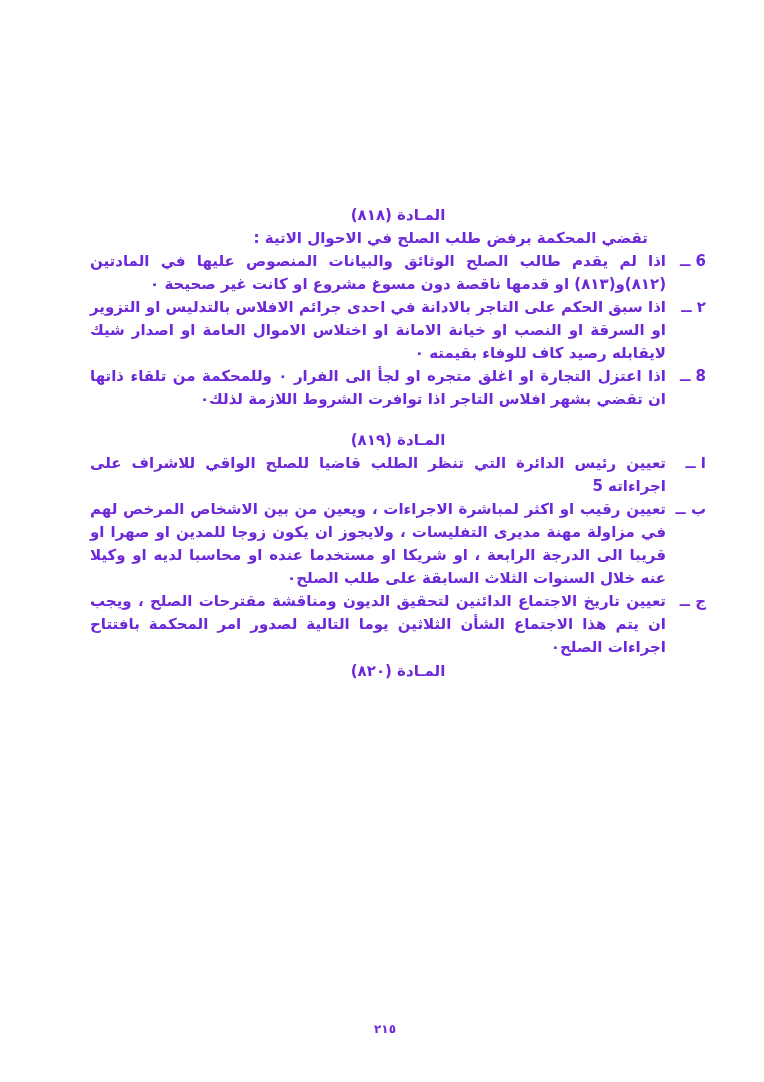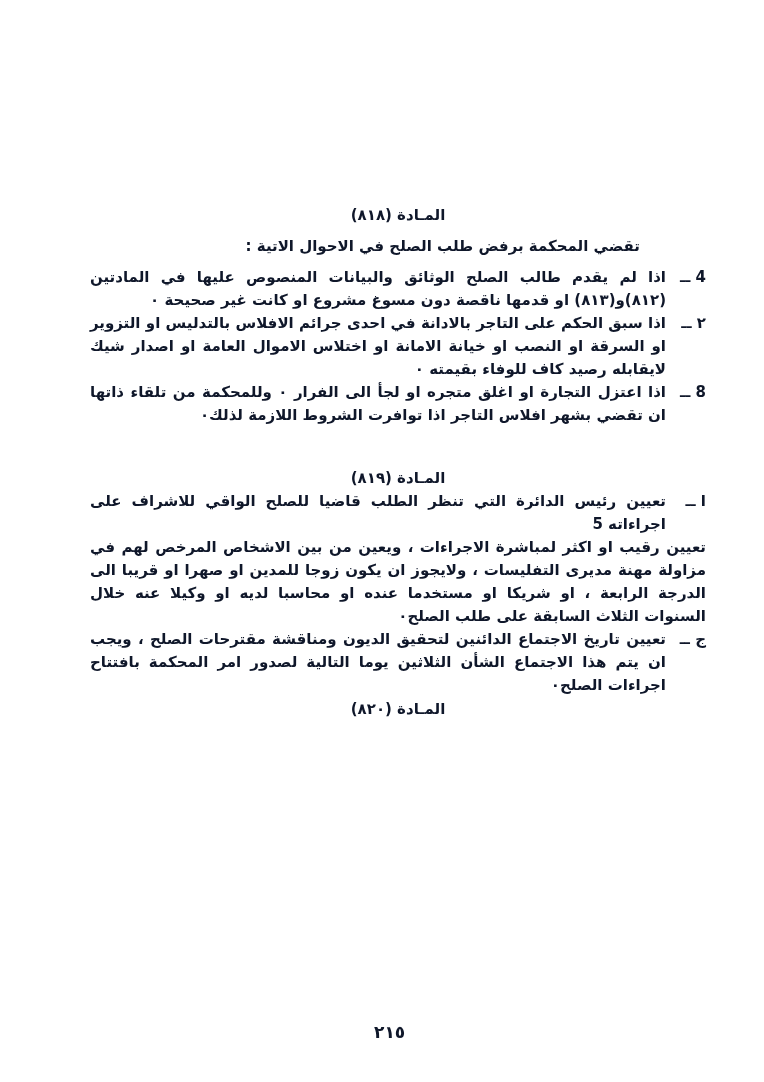--- a/index.html
+++ b/index.html
@@ -9,97 +9,98 @@
   }
   .page {
     position: relative;
     width: 764px;
     height: 1082px;
     margin: 0 auto;
     background: #ffffff;
     overflow: hidden;
     font-family: "DejaVu Sans", sans-serif;
     font-weight: bold;
-    color: #0f172a;
+    color: #6d28d9;
   }
   .text-block {
     position: absolute;
     top: 204px;
     right: 58px;
     width: 616px;
     direction: rtl;
     font-size: 15px;
     line-height: 23px;
     text-align: justify;
   }
   .article { margin: 0; }
   .article-heading {
     text-align: center;
     letter-spacing: 1px;
     margin: 0;
   }
-  .article-heading.gap-large { margin-top: 40px; }
+  .article-heading.gap-large { margin-top: 18px; }
   .article-heading.gap-medium { margin-top: 1px; }
   .intro {
     text-indent: 58px;
-    margin: 8px;
+    margin: 0;
   }
   .intro.deep-indent { text-indent: 108px; }
   .list-item {
     display: flex;
     direction: rtl;
     margin: 0;
   }
   .item-marker {
     flex: 0 0 40px;
     white-space: nowrap;
   }
   .item-text {
     flex: 1;
     text-align: justify;
   }
   .page-number {
     position: absolute;
     top: 1022px;
     left: 374px;
     direction: rtl;
-    font-size: 17px;
+    font-size: 12px;
     letter-spacing: 2px;
   }
 </style>
 </head>
 <body>
 
 <div class="page">
   <div class="text-block">
 
     <section class="article">
       <div class="article-heading">المـادة (٨١٨)</div>
       <p class="intro">تقضي المحكمة برفض طلب الصلح في الاحوال الاتية :</p>
       <div class="list-item">
-        <span class="item-marker">4 ــ</span>
+        <span class="item-marker">6 ــ</span>
         <span class="item-text">اذا لم يقدم طالب الصلح الوثائق والبيانات المنصوص عليها في المادتين (٨١٢)و(٨١٣) او قدمها ناقصة دون مسوغ مشروع او كانت غير صحيحة ٠</span>
       </div>
       <div class="list-item">
         <span class="item-marker">٢ ــ</span>
         <span class="item-text">اذا سبق الحكم على التاجر بالادانة في احدى جرائم الافلاس بالتدليس او التزوير او السرقة او النصب او خيانة الامانة او اختلاس الاموال العامة او اصدار شيك لايقابله رصيد كاف للوفاء بقيمته ٠</span>
       </div>
       <div class="list-item">
         <span class="item-marker">8 ــ</span>
         <span class="item-text">اذا اعتزل التجارة او اغلق متجره او لجأ الى الفرار ٠ وللمحكمة من تلقاء ذاتها ان تقضي بشهر افلاس التاجر اذا توافرت الشروط اللازمة لذلك٠</span>
       </div>
     </section>
 
     <section class="article">
       <div class="article-heading gap-large">المـادة (٨١٩)</div>
       <div class="list-item">
         <span class="item-marker">ا ــ</span>
         <span class="item-text">تعيين رئيس الدائرة التي تنظر الطلب قاضيا للصلح الواقي للاشراف على اجراءاته 5</span>
       </div>
       <div class="list-item">
+        <span class="item-marker">ب ــ</span>
         <span class="item-text">تعيين رقيب او اكثر لمباشرة الاجراءات ، ويعين من بين الاشخاص المرخص لهم في مزاولة مهنة مديرى التفليسات ، ولايجوز ان يكون زوجا للمدين او صهرا او قريبا الى الدرجة الرابعة ، او شريكا او مستخدما عنده او محاسبا لديه او وكيلا عنه خلال السنوات الثلاث السابقة على طلب الصلح٠</span>
       </div>
       <div class="list-item">
         <span class="item-marker">ج ــ</span>
         <span class="item-text">تعيين تاريخ الاجتماع الدائنين لتحقيق الديون ومناقشة مقترحات الصلح ، ويجب ان يتم هذا الاجتماع الشأن الثلاثين يوما التالية لصدور امر المحكمة بافتتاح اجراءات الصلح٠</span>
       </div>
     </section>
 
     <section class="article">
       <div class="article-heading gap-medium">المـادة (٨٢٠)</div>

